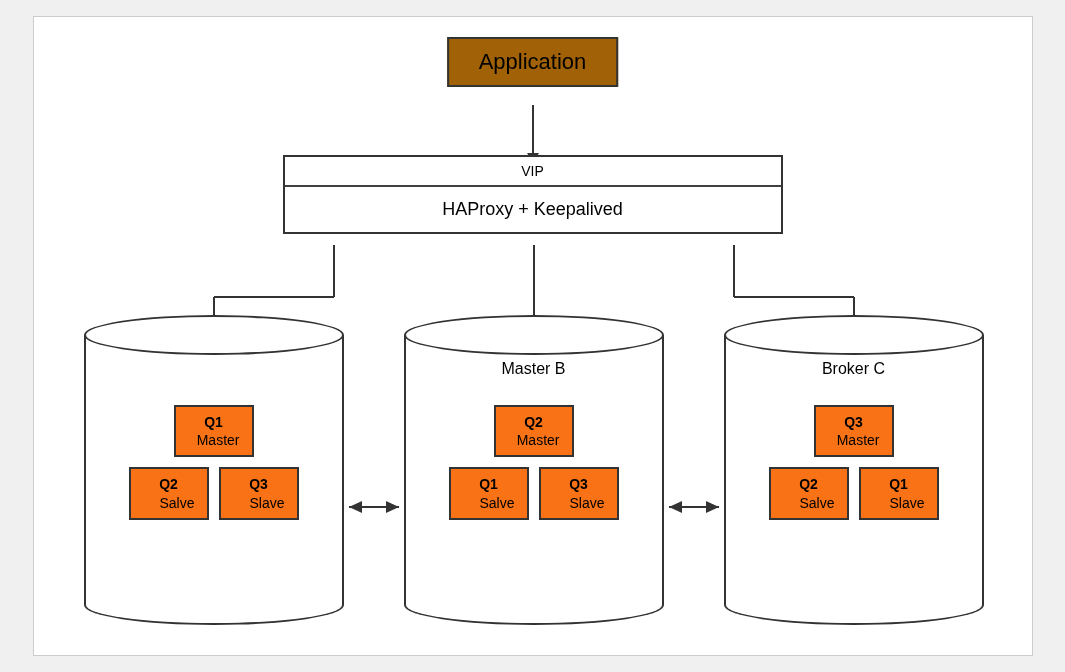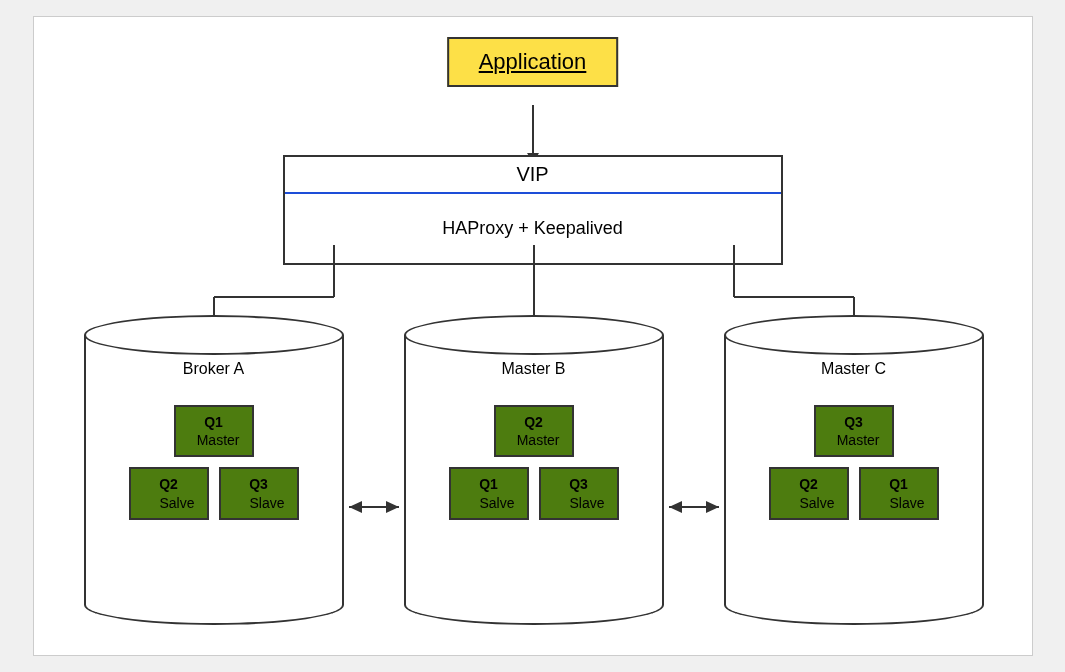--- a/index.html
+++ b/index.html
@@ -26,23 +26,22 @@
     
     .app-box {
       position: absolute;
       top: 20px;
       left: 50%;
       transform: translateX(-50%);
       border: 2px solid #333;
       padding: 10px 30px;
       font-size: 22px;
       font-weight: normal;
-      background: #fde047;
+      background: #a16207;
       white-space: nowrap;
-      text-decoration: underline;
     }
 
     
     .arrow-app-vip {
       position: absolute;
       top: 88px;
       left: 50%;
       transform: translateX(-50%);
       width: 2px;
       height: 50px;
@@ -63,28 +62,28 @@
       position: absolute;
       top: 138px;
       left: 50%;
       transform: translateX(-50%);
       border: 2px solid #333;
       width: 500px;
       text-align: center;
       background: #fff;
     }
     .vip-label {
-      font-size: 20px;
-      border-bottom: 2px solid #1d4ed8;
+      font-size: 14px;
+      border-bottom: 2px solid #404040;
       padding: 6px 3px;
       display: block;
     }
     .haproxy-label {
       font-size: 18px;
-      padding: 24px 0;
+      padding: 12px 0;
       display: block;
     }
 
     
     
     .connector-svg {
       position: absolute;
       top: 0;
       left: 0;
       width: 100%;
@@ -171,21 +170,21 @@
       gap: 10px;
       justify-content: center;
     }
 
     .queue-box {
       border: 2px solid #333;
       padding: 6px 12px;
       text-align: center;
       font-size: 14px;
       line-height: 1.3;
-      background: #4d7c0f;
+      background: #f97316;
       min-width: 80px;
     }
 
     .queue-box .q-name {
       font-weight: bold;
       display: block;
     }
     .queue-box .q-role {
       display: block;
       text-align: right;
@@ -232,21 +231,20 @@
 
     <polygon points="685,490 672,484 672,496" fill="#333"></polygon>
 
     <polygon points="635,490 648,484 648,496" fill="#333"></polygon>
   </svg>
 
   <div class="broker broker-a">
     <div class="cylinder">
       <div class="cylinder-top"></div>
       <div class="cylinder-body"></div>
-      <div class="broker-label">Broker A</div>
       <div class="queue-area">
         <div class="queue-row">
           <div class="queue-box">
             <span class="q-name">Q1</span>
             <span class="q-role">Master</span>
           </div>
         </div>
         <div class="queue-row">
           <div class="queue-box">
             <span class="q-name">Q2</span>
@@ -284,21 +282,21 @@
           </div>
         </div>
       </div>
     </div>
   </div>
 
   <div class="broker broker-c">
     <div class="cylinder">
       <div class="cylinder-top"></div>
       <div class="cylinder-body"></div>
-      <div class="broker-label">Master C</div>
+      <div class="broker-label">Broker C</div>
       <div class="queue-area">
         <div class="queue-row">
           <div class="queue-box">
             <span class="q-name">Q3</span>
             <span class="q-role">Master</span>
           </div>
         </div>
         <div class="queue-row">
           <div class="queue-box">
             <span class="q-name">Q2</span>

